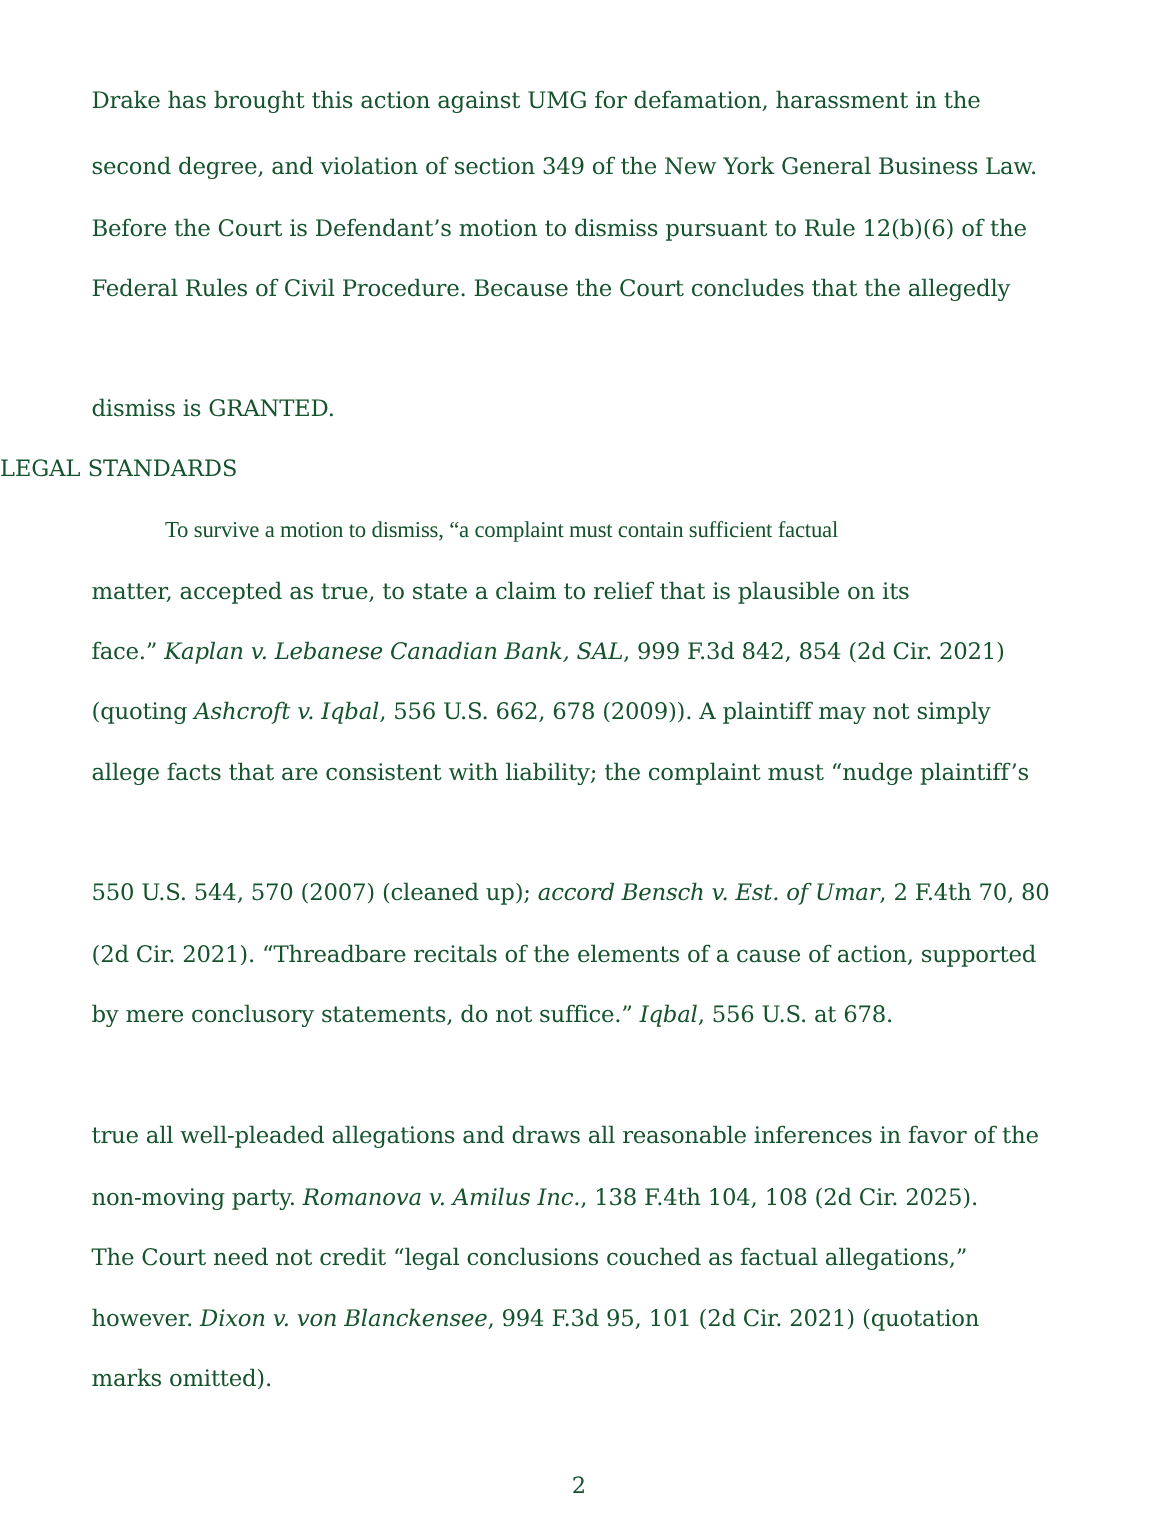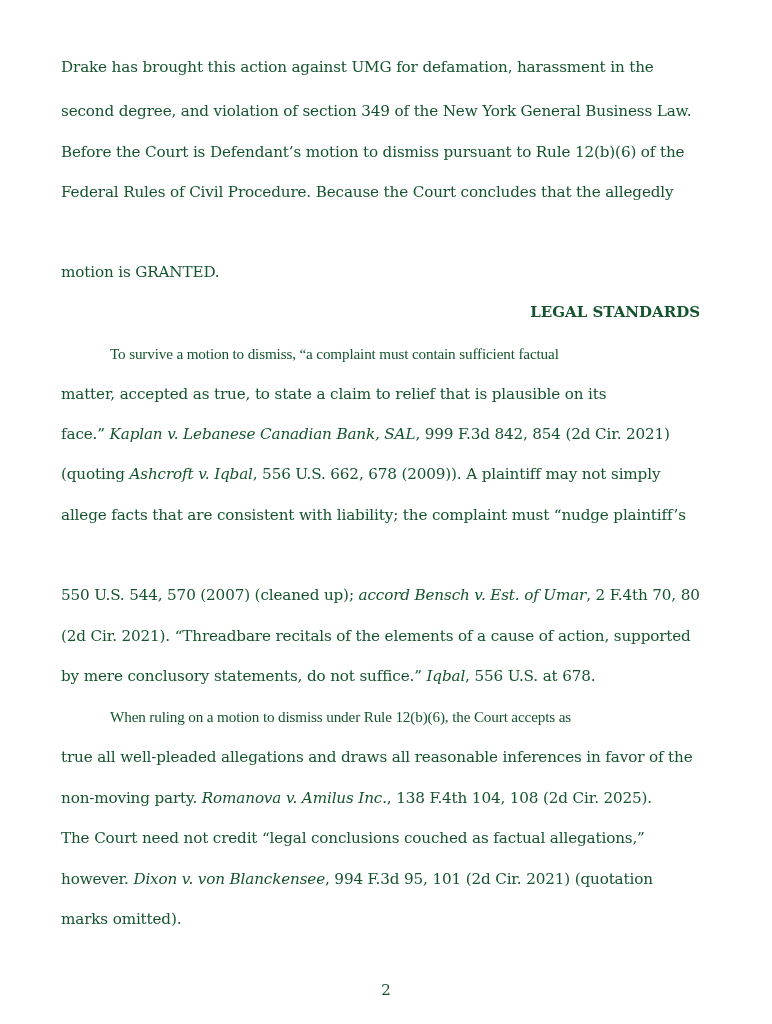--- a/index.html
+++ b/index.html
@@ -8,60 +8,59 @@
     position: absolute; left: 0; top: 0; width: 772px; height: 1024px;
     background: #ffffff; color: #14532d;
     font-family: "DejaVu Serif", "Liberation Serif", serif;
   }
   .line {
     position: absolute; left: 61px; white-space: nowrap;
     font-size: 15.2px; letter-spacing: -0.15px; line-height: 20px;
   }
   .indent { left: 110px; font-family: Liberation Serif, serif; }
   .heading {
-    position: absolute; left: 0; width: 700px; text-align: right;
-    font-weight: bold; font-size: 15px; line-height: 20px;
+    position: absolute; left: 0; width: 700px; text-align: left;
+    font-weight: normal; font-size: 15px; line-height: 20px;
   }
   .pageno {
     position: absolute; left: 0; width: 772px; text-align: center;
     font-size: 15px; line-height: 20px;
   }
   i { font-style: italic; }
 </style>
 </head>
 <body>
 
 <div class="page">
 
   <div class="line" style="top:57px">Drake has brought this action against UMG for defamation, harassment in the</div>
   <div class="line" style="top:101px">second degree, and violation of section 349 of the New York General Business Law.</div>
   <div class="line" style="top:142px">Before the Court is Defendant’s motion to dismiss pursuant to Rule 12(b)(6) of the</div>
   <div class="line" style="top:182px">Federal Rules of Civil Procedure.  Because the Court concludes that the allegedly</div>
-  <div class="line" style="top:262px">motion is GRANTED.</div>
+  <div class="line" style="top:262px">dismiss is GRANTED.</div>
 
   <div class="heading" style="top:302px">LEGAL STANDARDS</div>
 
   <div class="line indent" style="top:344px">To survive a motion to dismiss, “a complaint must contain sufficient factual</div>
   <div class="line" style="top:384px">matter, accepted as true, to state a claim to relief that is plausible on its</div>
   <div class="line" style="top:424px">
     <span>face.”  </span><i>Kaplan v. Lebanese Canadian Bank, SAL</i><span>, 999 F.3d 842, 854 (2d Cir. 2021)</span>
   </div>
   <div class="line" style="top:464px">
     <span>(quoting </span><i>Ashcroft v. Iqbal</i><span>, 556 U.S. 662, 678 (2009)).  A plaintiff may not simply</span>
   </div>
   <div class="line" style="top:505px">allege facts that are consistent with liability; the complaint must “nudge plaintiff’s</div>
   <div class="line" style="top:585px">
     <span>550 U.S. 544, 570 (2007) (cleaned up); </span><i>accord Bensch v. Est. of Umar</i><span>, 2 F.4th 70, 80</span>
   </div>
   <div class="line" style="top:626px">(2d Cir. 2021).  “Threadbare recitals of the elements of a cause of action, supported</div>
   <div class="line" style="top:666px">
     <span>by mere conclusory statements, do not suffice.”  </span><i>Iqbal</i><span>, 556 U.S. at 678.</span>
   </div>
 
-  <div class="line indent" style="top:707px">When ruling on a motion to dismiss under Rule 12(b)(6), the Court accepts as</div>
   <div class="line" style="top:747px">true all well-pleaded allegations and draws all reasonable inferences in favor of the</div>
   <div class="line" style="top:788px">
     <span>non-moving party.  </span><i>Romanova v. Amilus Inc.</i><span>, 138 F.4th 104, 108 (2d Cir. 2025).</span>
   </div>
   <div class="line" style="top:828px">The Court need not credit “legal conclusions couched as factual allegations,”</div>
   <div class="line" style="top:869px">
     <span>however.  </span><i>Dixon v. von Blanckensee</i><span>, 994 F.3d 95, 101 (2d Cir. 2021) (quotation</span>
   </div>
   <div class="line" style="top:909px">marks omitted).</div>
 

